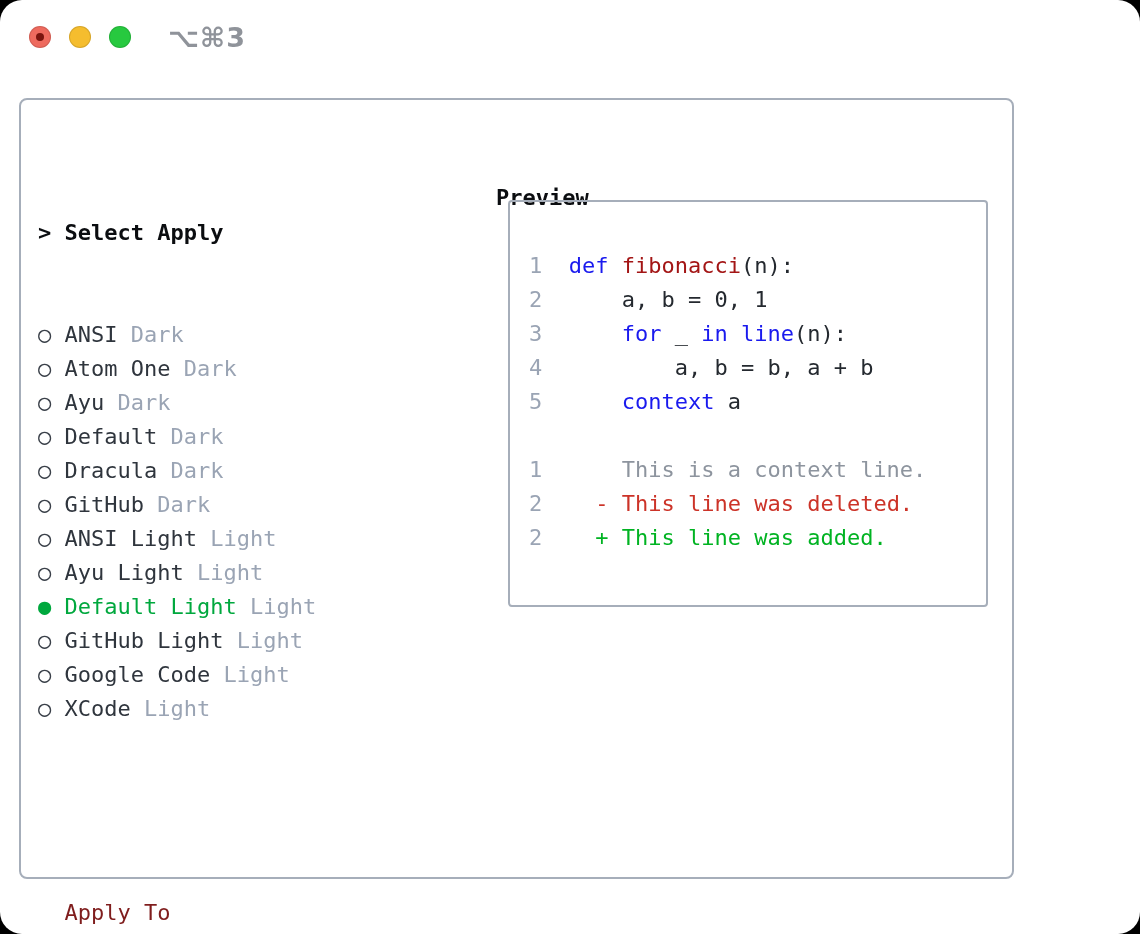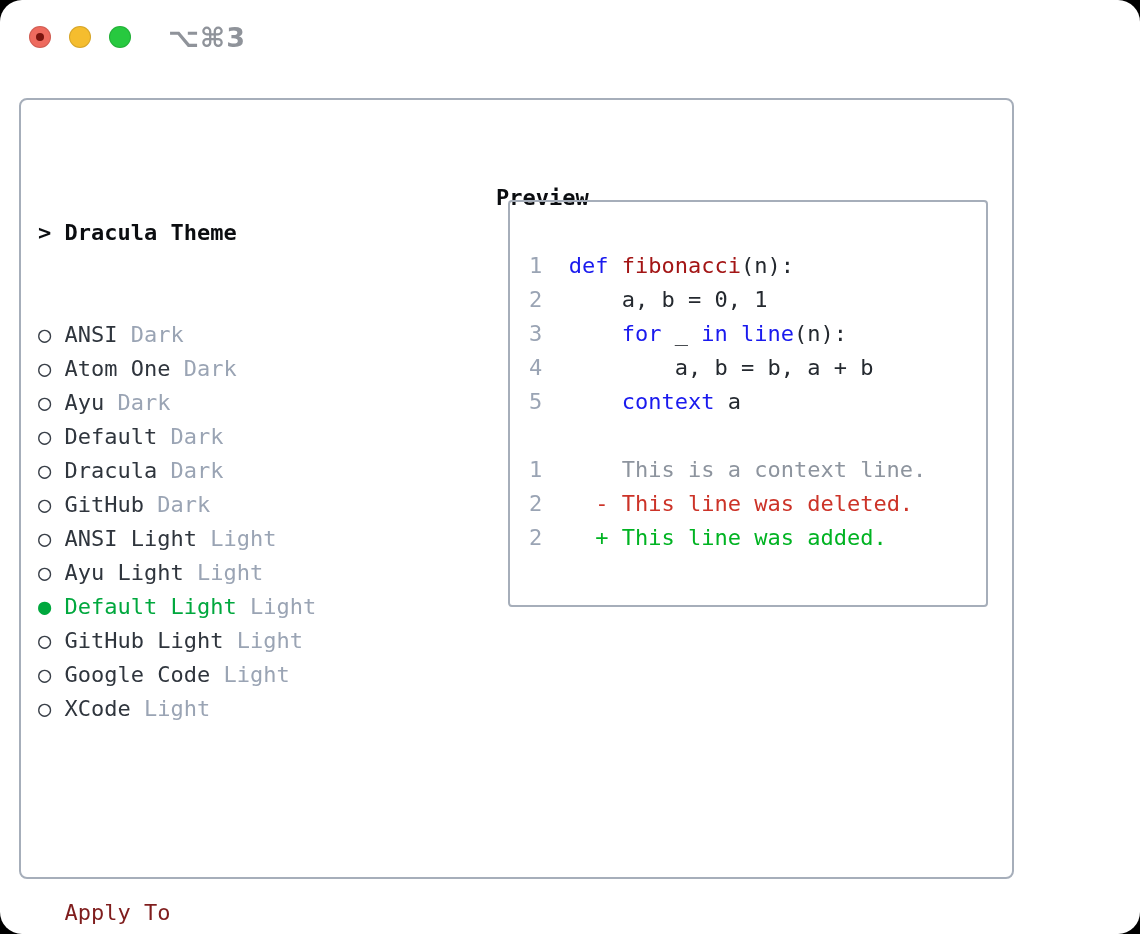--- a/index.html
+++ b/index.html
@@ -46,21 +46,21 @@
   <div class="light light-red">
     <span class="dot"></span>
   </div>
   <div class="light light-yellow"></div>
   <div class="light light-green"></div>
   <div class="win-title">⌥⌘3</div>
 
   <div class="panel">
 
     <div class="left-col">
-      <div class="row"><span class="prompt">&gt; </span><span class="list-title">Dracula Theme</span></div>
+      <div class="row"><span class="prompt">&gt; </span><span class="list-title">Select Apply</span></div>
       <div id="theme-list"><div class="row"><span class="bullet">○</span> <span class="name">ANSI</span> <span class="muted">Dark</span></div><div class="row"><span class="bullet">○</span> <span class="name">Atom One</span> <span class="muted">Dark</span></div><div class="row"><span class="bullet">○</span> <span class="name">Ayu</span> <span class="muted">Dark</span></div><div class="row"><span class="bullet">○</span> <span class="name">Default</span> <span class="muted">Dark</span></div><div class="row"><span class="bullet">○</span> <span class="name">Dracula</span> <span class="muted">Dark</span></div><div class="row"><span class="bullet">○</span> <span class="name">GitHub</span> <span class="muted">Dark</span></div><div class="row"><span class="bullet">○</span> <span class="name">ANSI Light</span> <span class="muted">Light</span></div><div class="row"><span class="bullet">○</span> <span class="name">Ayu Light</span> <span class="muted">Light</span></div><div class="row"><span class="bullet sel">●</span> <span class="name sel">Default Light</span> <span class="muted">Light</span></div><div class="row"><span class="bullet">○</span> <span class="name">GitHub Light</span> <span class="muted">Light</span></div><div class="row"><span class="bullet">○</span> <span class="name">Google Code</span> <span class="muted">Light</span></div><div class="row"><span class="bullet">○</span> <span class="name">XCode</span> <span class="muted">Light</span></div></div>
       <div class="row">&nbsp;</div>
       <div class="row"><span>  </span><span class="apply-title">Apply To</span></div>
       
       
       
       
     </div>
 
     <div class="preview-title">Preview</div>

